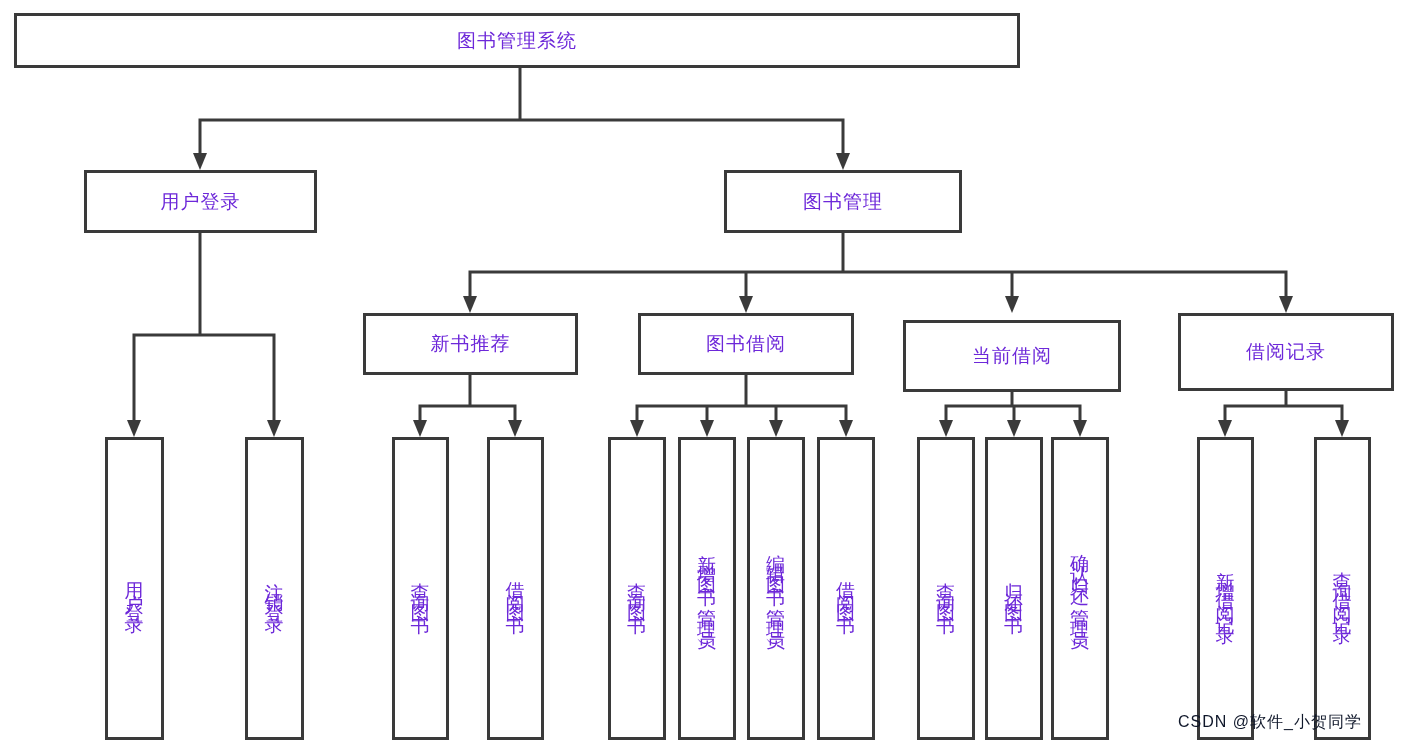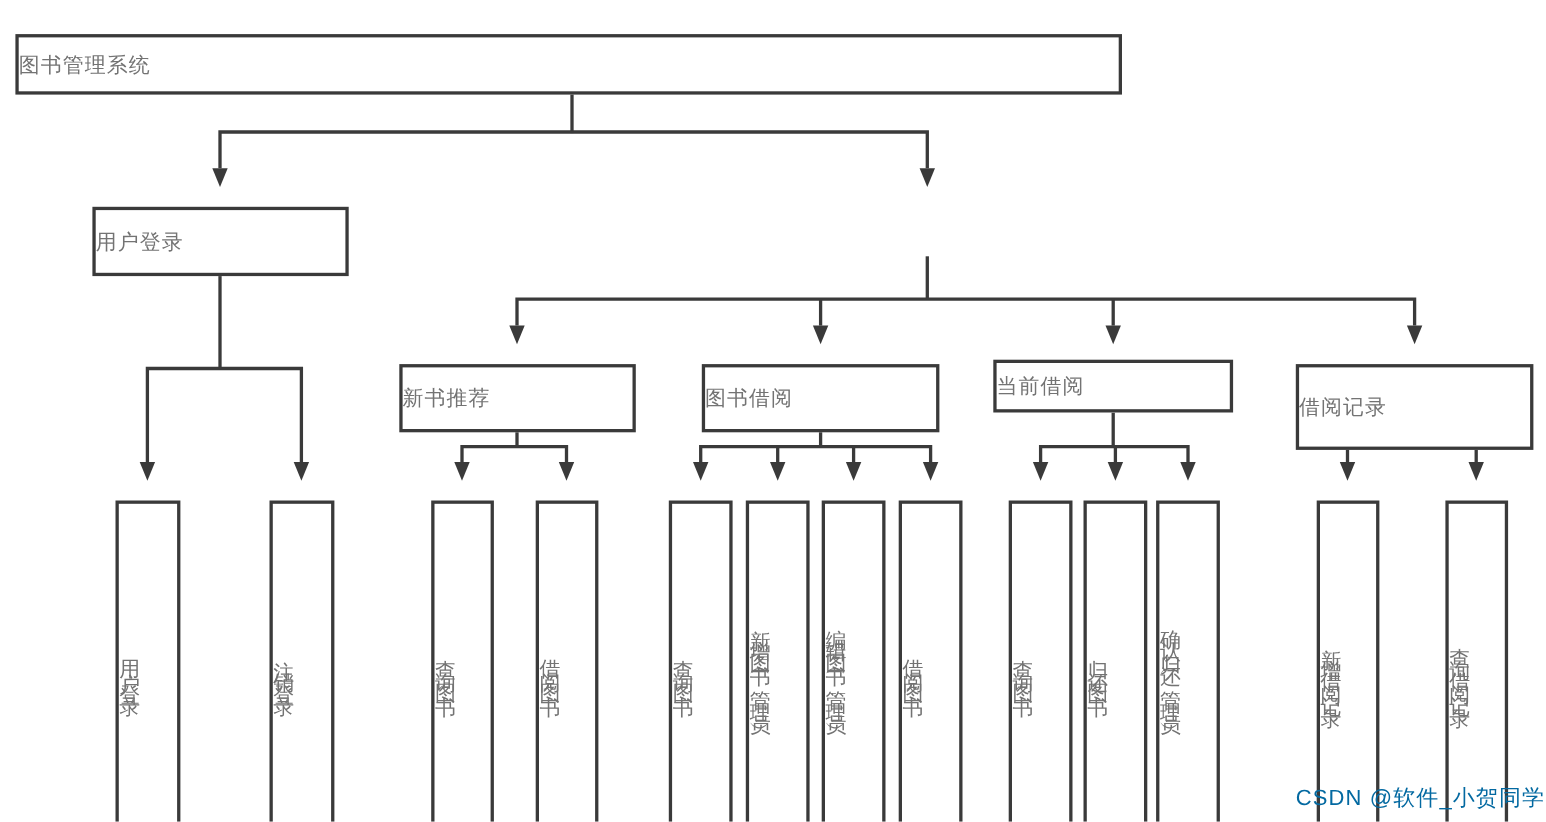--- a/index.html
+++ b/index.html
@@ -26,44 +26,43 @@
     fill: #3a3a3a;
     stroke: none;
   }
   .node {
     position: absolute;
     box-sizing: border-box;
     background: #ffffff;
     border: 3px solid #3a3a3a;
     display: flex;
     align-items: center;
-    justify-content: flex-start;
-    color: #737373;
-    margin-top: 18px;
+    justify-content: center;
+    color: #6d28d9;
   }
   .h-label {
     font-size: 19px;
     letter-spacing: 1px;
     white-space: nowrap;
   }
   .v-label {
     writing-mode: vertical-rl;
     text-orientation: mixed;
     font-size: 19px;
     line-height: 1;
     letter-spacing: 11px;
     white-space: nowrap;
   }
   .watermark {
     position: absolute;
     left: 1178px;
     top: 712px;
-    font-size: 20px;
+    font-size: 16px;
     letter-spacing: 1px;
-    color: #0369a1;
+    color: #0f172a;
     white-space: nowrap;
     z-index: 5;
   }
 </style>
 </head>
 <body>
 
 <div class="stage">
 
   <svg class="connectors" viewBox="0 0 1405 747" xmlns="http://www.w3.org/2000/svg">
@@ -128,28 +127,31 @@
     </g>
   </svg>
 
   <div class="node" style="left:14px; top:13px; width:1006px; height:55px">
     <span class="h-label">图书管理系统</span>
   </div>
 
   <div class="node" style="left:84px; top:170px; width:233px; height:63px">
     <span class="h-label">用户登录</span>
   </div>
+  <div class="node" style="left:724px; top:170px; width:238px; height:63px">
+    <span class="h-label">图书管理</span>
+  </div>
 
   <div class="node" style="left:638px; top:313px; width:216px; height:62px">
     <span class="h-label">图书借阅</span>
   </div>
   <div class="node" style="left:363px; top:313px; width:215px; height:62px">
     <span class="h-label">新书推荐</span>
   </div>
-  <div class="node" style="left:903px; top:309px; width:218px; height:48px">
+  <div class="node" style="left:903px; top:320px; width:218px; height:72px">
     <span class="h-label">当前借阅</span>
   </div>
   <div class="node" style="left:1178px; top:313px; width:216px; height:78px">
     <span class="h-label">借阅记录</span>
   </div>
 
   <div class="node" style="left:105px; top:437px; width:59px; height:303px">
     <span class="v-label">用户登录</span>
   </div>
   <div class="node" style="left:245px; top:437px; width:59px; height:303px">

